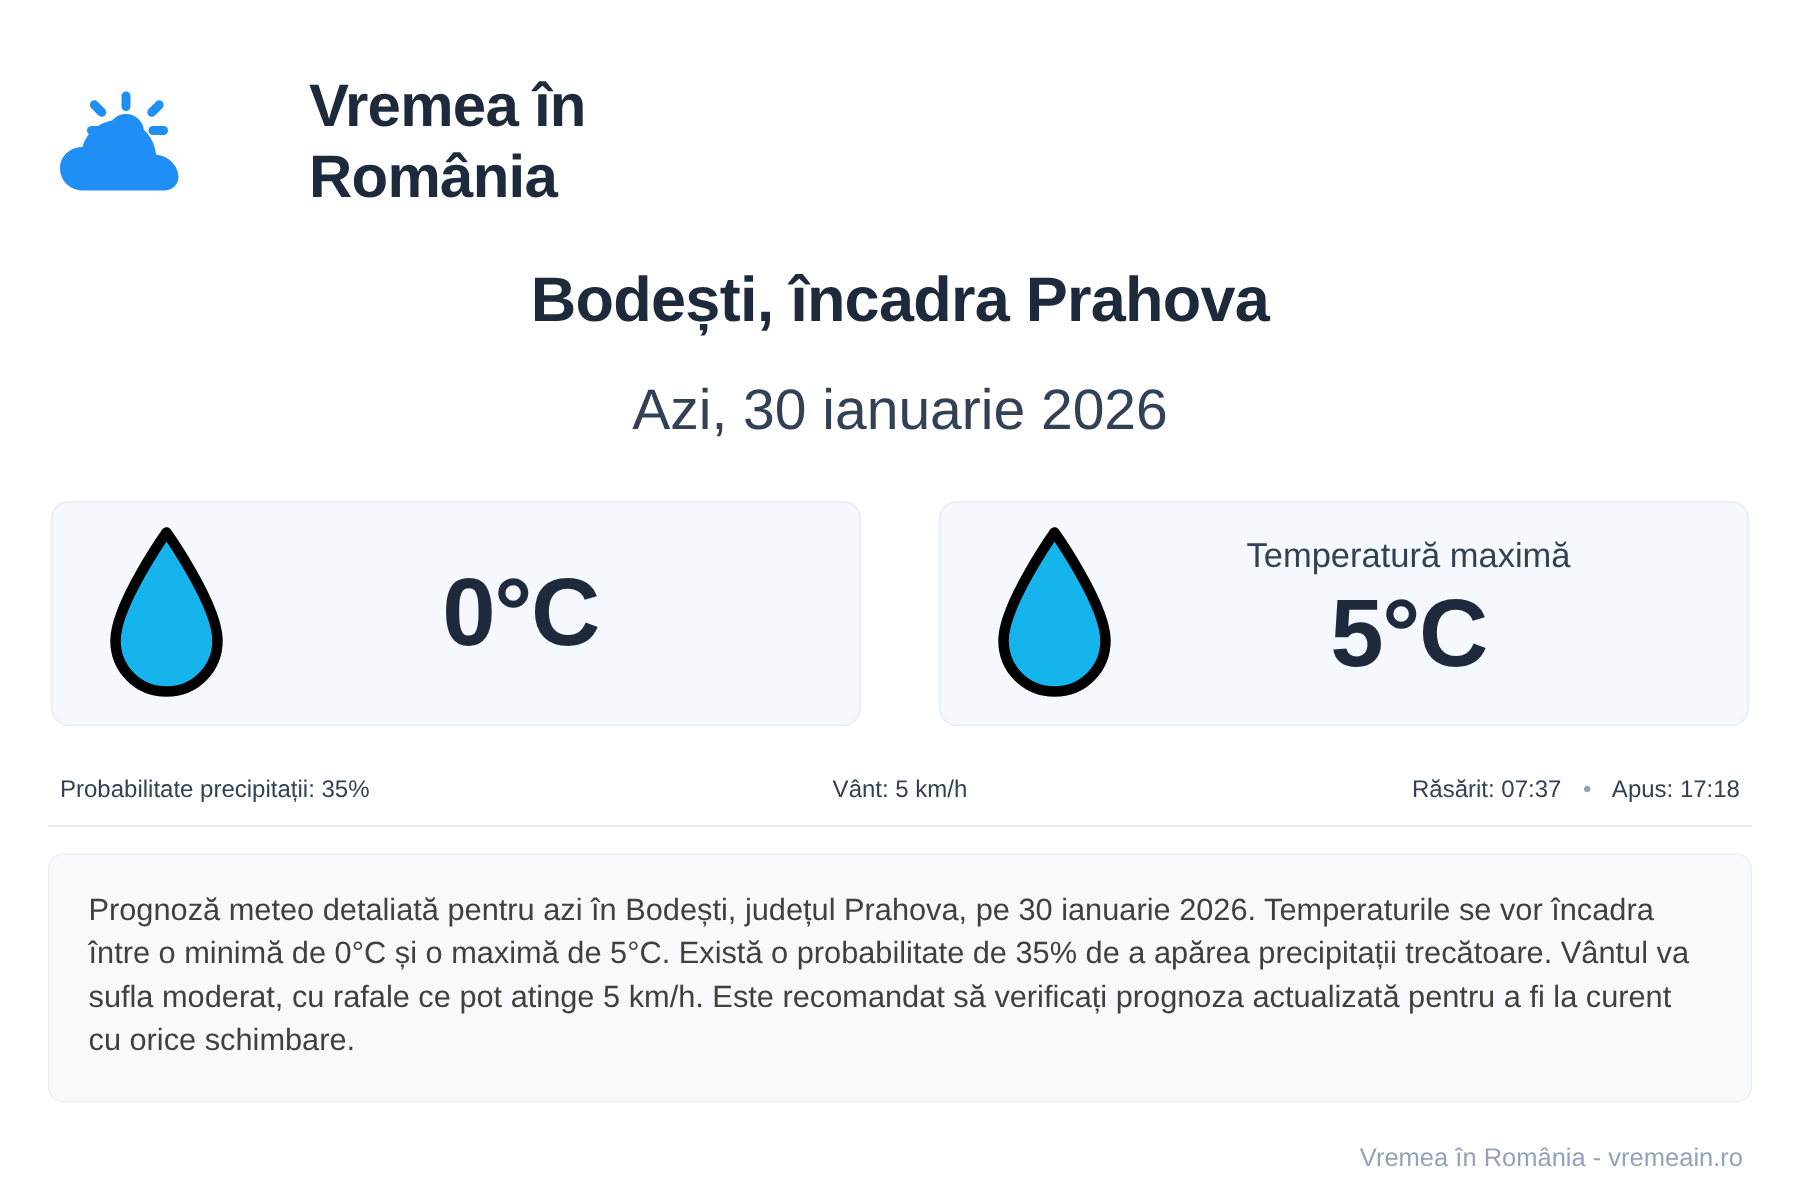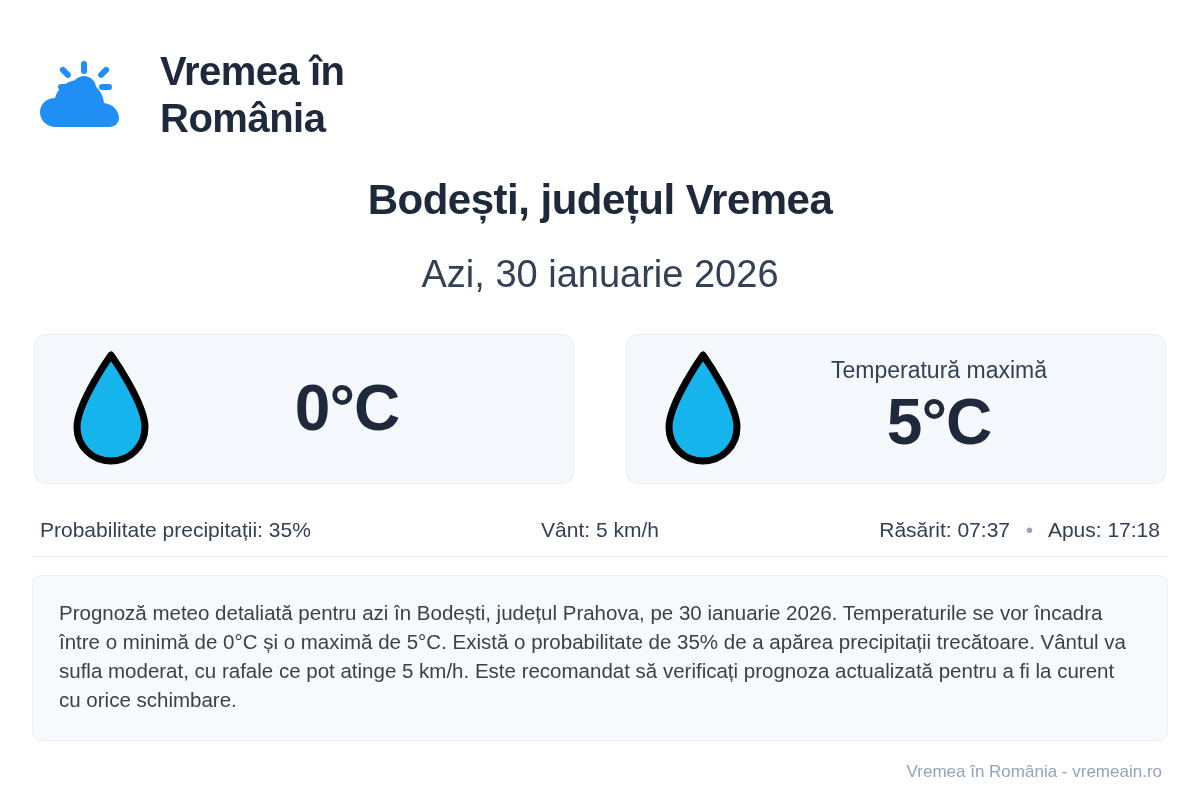--- a/index.html
+++ b/index.html
@@ -36,20 +36,21 @@
     flex: 0 0 auto;
     display: block;
   }
   .brand-title {
     font-size: 40px;
     line-height: 1.18;
     font-weight: bold;
     color: #1e293b;
     letter-spacing: -0.5px;
     max-width: 300px;
+    margin-left: 46px;
   }
 
   
   .location-title {
     margin-top: 34px;
     text-align: center;
     font-size: 42px;
     font-weight: bold;
     color: #1e293b;
     letter-spacing: -0.5px;
@@ -102,21 +103,21 @@
     letter-spacing: -1px;
   }
 
   
   .meta-row {
     display: flex;
     align-items: center;
     margin-top: 34px;
     padding: 0 8px 14px 8px;
     border-bottom: 1px solid #e2e8f0;
-    font-size: 21px;
+    font-size: 16px;
     color: #334155;
     gap: 48px;
   }
   .meta-left { flex: 1 1 0; text-align: left; }
   .meta-center { flex: 1 1 0; text-align: center; }
   .meta-right { flex: 1 1 0; text-align: right; white-space: nowrap; }
   .meta-sep { padding: 0 10px; color: #94a3b8; }
 
   
   .description {
@@ -155,21 +156,21 @@
           <rect x="61" y="29" width="13" height="6" rx="3"></rect>
           <rect x="24" y="11" width="6" height="13" rx="3" transform="rotate(-45 27 17)"></rect>
           <rect x="63" y="11" width="6" height="13" rx="3" transform="rotate(45 66 17)"></rect>
           <path d="M18 72 C8 72 2 65 2 57 C2 49 9 43 17 43 C20 32 30 25 41 25 C54 25 65 35 66 48 C75 49 81 56 81 63 C81 68 77 72 71 72 Z"></path>
         </g>
       </svg>
     </span>
     <div class="brand-title">Vremea în România</div>
   </div>
 
-  <h1 class="location-title">Bodești, județul Vremea</h1>
+  <h1 class="location-title">Bodești, încadra Prahova</h1>
   <div class="date-line">Azi, 30 ianuarie 2026</div>
 
   <div class="cards">
 
     <div class="card">
       <span class="drop-icon">
         <svg viewBox="0 0 96 120" width="96" height="120" xmlns="http://www.w3.org/2000/svg">
           <path d="M48 6 C48 6 14 54 14 78 C14 97 29 112 48 112 C67 112 82 97 82 78 C82 54 48 6 48 6 Z" fill="#15b4ec" stroke="#000000" stroke-width="7" stroke-linejoin="round"></path>
         </svg>
       </span>

